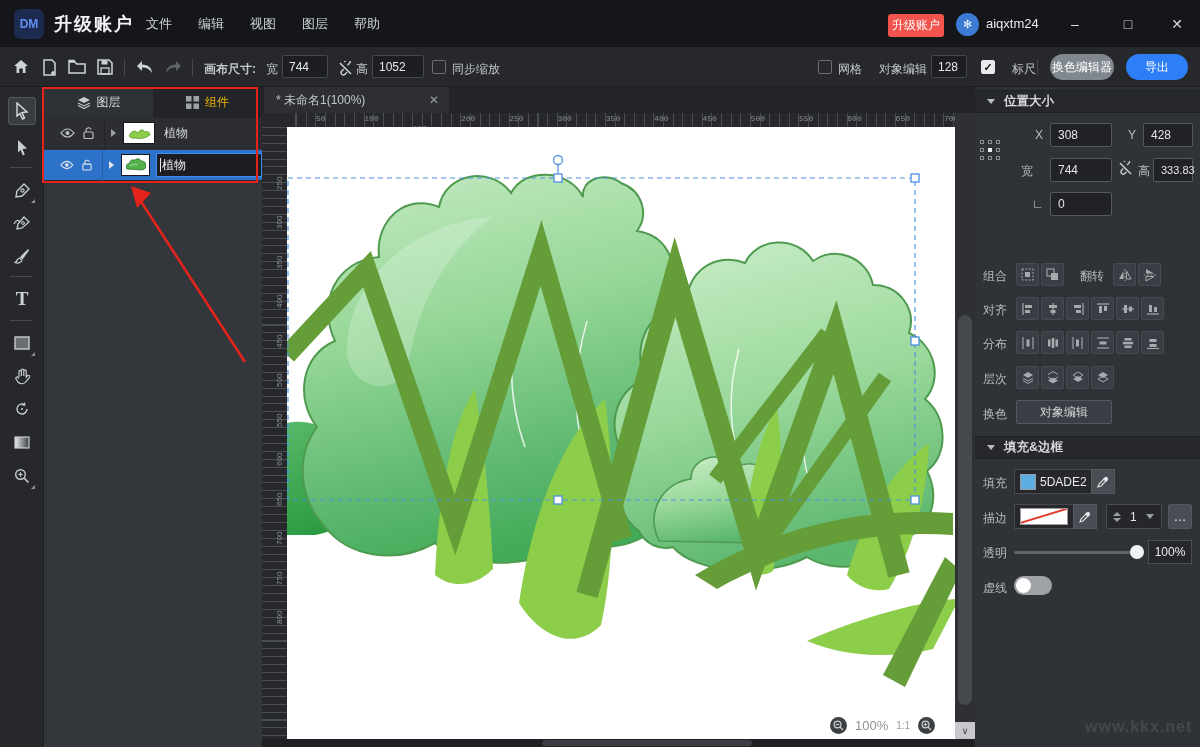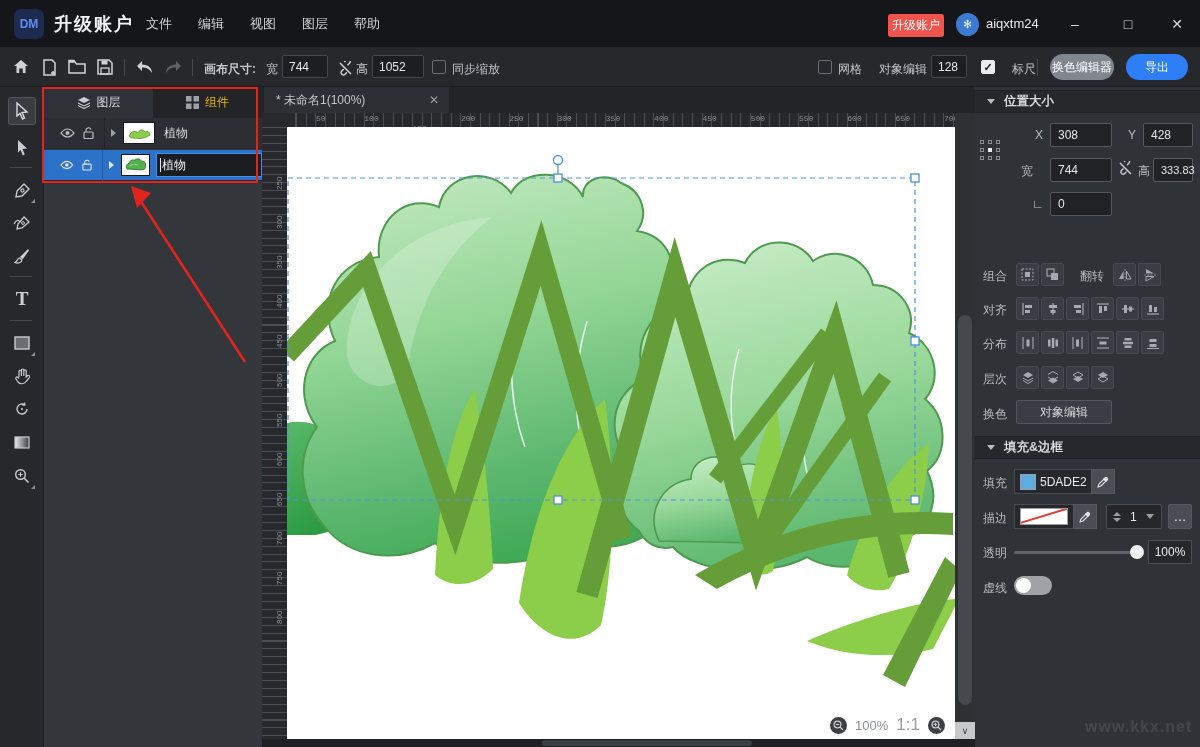--- a/index.html
+++ b/index.html
@@ -65,21 +65,21 @@
   .corner { position:absolute; left:262px; top:113px; width:25px; height:14px; background:#26282c; }
   .h-ruler { position:absolute; left:287px; top:113px; width:668px; height:14px; background:#26282c; overflow:hidden;
     background-image:repeating-linear-gradient(to right,#4a4d51 0 1px,transparent 1px 9.66px); background-position:9px 0;font-family:Liberation Mono, monospace; }
   .hrl { position:absolute; top:1px; color:#8a8d92; font-size:8px; }
   .v-ruler { position:absolute; left:262px; top:127px; width:25px; height:612px; background:#26282c; overflow:hidden;
     background-image:repeating-linear-gradient(to bottom,#4a4d51 0 1px,transparent 1px 7.9px); }
   .vrl { position:absolute; left:4px; color:#8a8d92; font-size:8px; transform:rotate(-90deg); transform-origin:left top; }
   .page { position:absolute; left:287px; top:127px; width:668px; height:612px; background:#ffffff; }
   .zoom-ctrl { position:absolute; left:830px; top:715px; width:120px; height:20px; display:flex; align-items:center; gap:8px; z-index:5; }
   .zc-btn { width:17px; height:17px; border-radius:50%; background:#3d4043; display:flex; align-items:center; justify-content:center; }
-  .zc-pct { color:#8f9296; font-size:13px; } .zc-ratio { color:#9a9da1; font-size:17px; }
+  .zc-pct { color:#8f9296; font-size:13px; } .zc-ratio { color:#9a9da1; font-size:10px; }
 
   
   .vsb { position:absolute; left:955px; top:113px; width:20px; height:626px; background:#2e3034; }
   .vsb-thumb { position:absolute; left:3px; top:202px; width:14px; height:390px; background:#45484d; border-radius:7px; }
   .vsb-btn { position:absolute; left:955px; top:722px; width:20px; height:17px; background:#c6c8cb; color:#37393c; font-size:9px; display:flex; align-items:center; justify-content:center; }
   .hsb { position:absolute; left:262px; top:739px; width:713px; height:8px; background:#1e2023; }
   .hsb-thumb { position:absolute; left:280px; top:1px; width:210px; height:6px; background:#3a3d41; border-radius:3px; }
 
   
   .inspector { position:absolute; left:975px; top:87px; width:225px; height:660px; background:#2f3237; }

